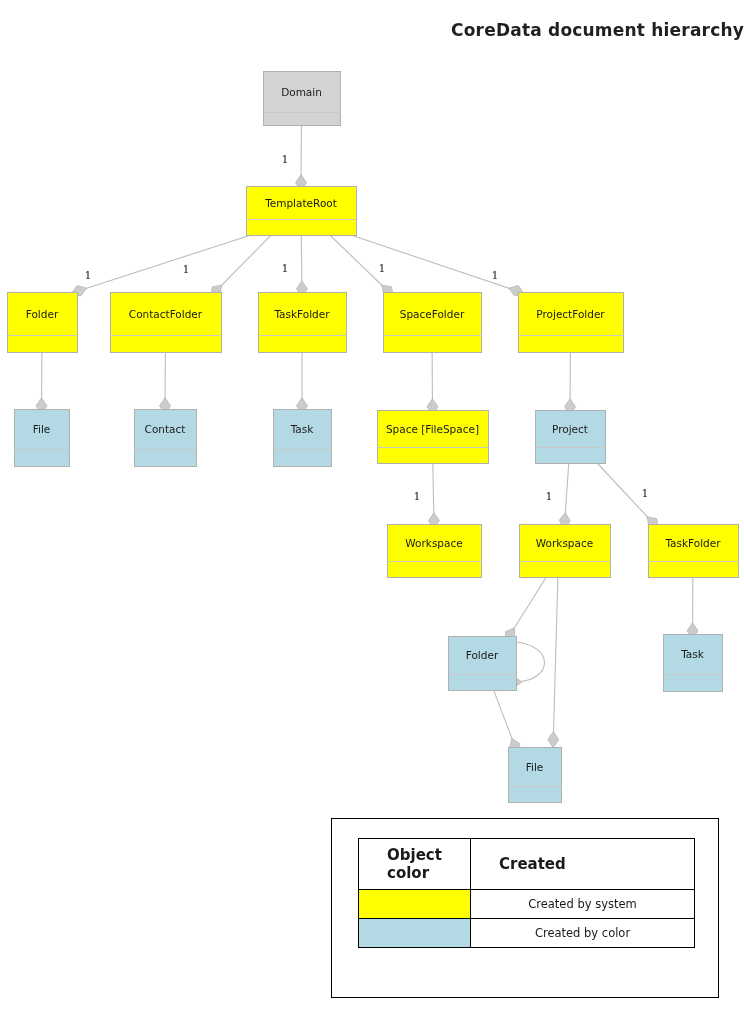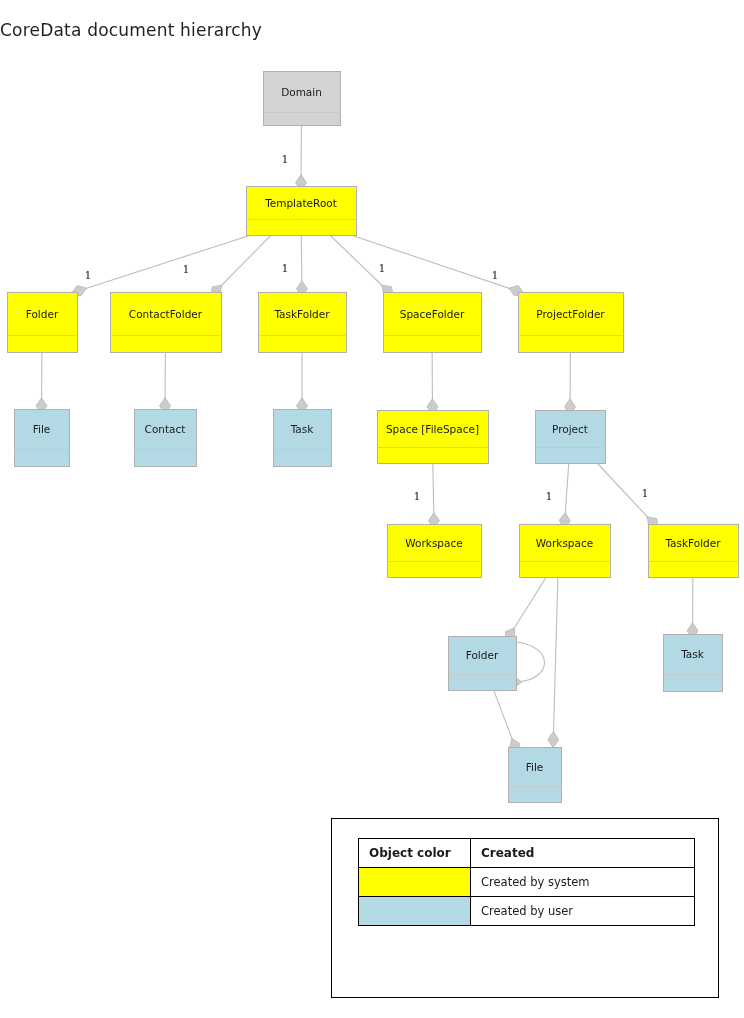--- a/index.html
+++ b/index.html
@@ -12,23 +12,23 @@
     height: 1018px;
     position: relative;
     font-family: "DejaVu Sans", sans-serif;
     overflow: hidden;
   }
   #diagram-title {
     position: absolute;
     top: 20px;
     left: 0;
     width: 744px;
-    text-align: left;
+    text-align: right;
     font-family: "DejaVu Sans", sans-serif;
-    font-weight: normal;
+    font-weight: bold;
     font-size: 17px;
     color: #231f20;
     letter-spacing: 0.2px;
   }
   svg#diagram-canvas {
     position: absolute;
     top: 0;
     left: 0;
   }
   .node-rect {
@@ -73,30 +73,30 @@
     border-collapse: collapse;
     position: absolute;
     background: #ffffff;
   }
   #legend-table td, #legend-table th {
     border: 1px solid #000000;
     box-sizing: border-box;
     font-family: "DejaVu Sans", sans-serif;
   }
   #legend-table th {
-    font-size: 12px;
+    font-size: 15px;
     font-weight: bold;
     color: #1a1a1a;
     text-align: left;
-    padding: 7px 10px;
+    padding: 7px 28px;
   }
   #legend-table td.meaning-cell {
     font-size: 11.5px;
     color: #1a1a1a;
-    text-align: left;
+    text-align: center;
     padding: 7px 10px;
     font-weight: normal;
   }
   #legend-table td.swatch-cell {
     padding: 0;
     width: 112px;
     height: 29px;
   }
   #legend-table th.swatch-head {
     width: 112px;
@@ -299,17 +299,17 @@
         <th>Created</th>
       </tr>
     </thead>
     <tbody id="legend-body">
         <tr>
           <td class="swatch-cell" style="background: rgb(255, 255, 0);"></td>
           <td class="meaning-cell">Created by system</td>
         </tr>
         <tr>
           <td class="swatch-cell" style="background: rgb(179, 217, 228);"></td>
-          <td class="meaning-cell">Created by user</td>
+          <td class="meaning-cell">Created by color</td>
         </tr>
       </tbody>
   </table>
 </div>
 
 </body></html>

